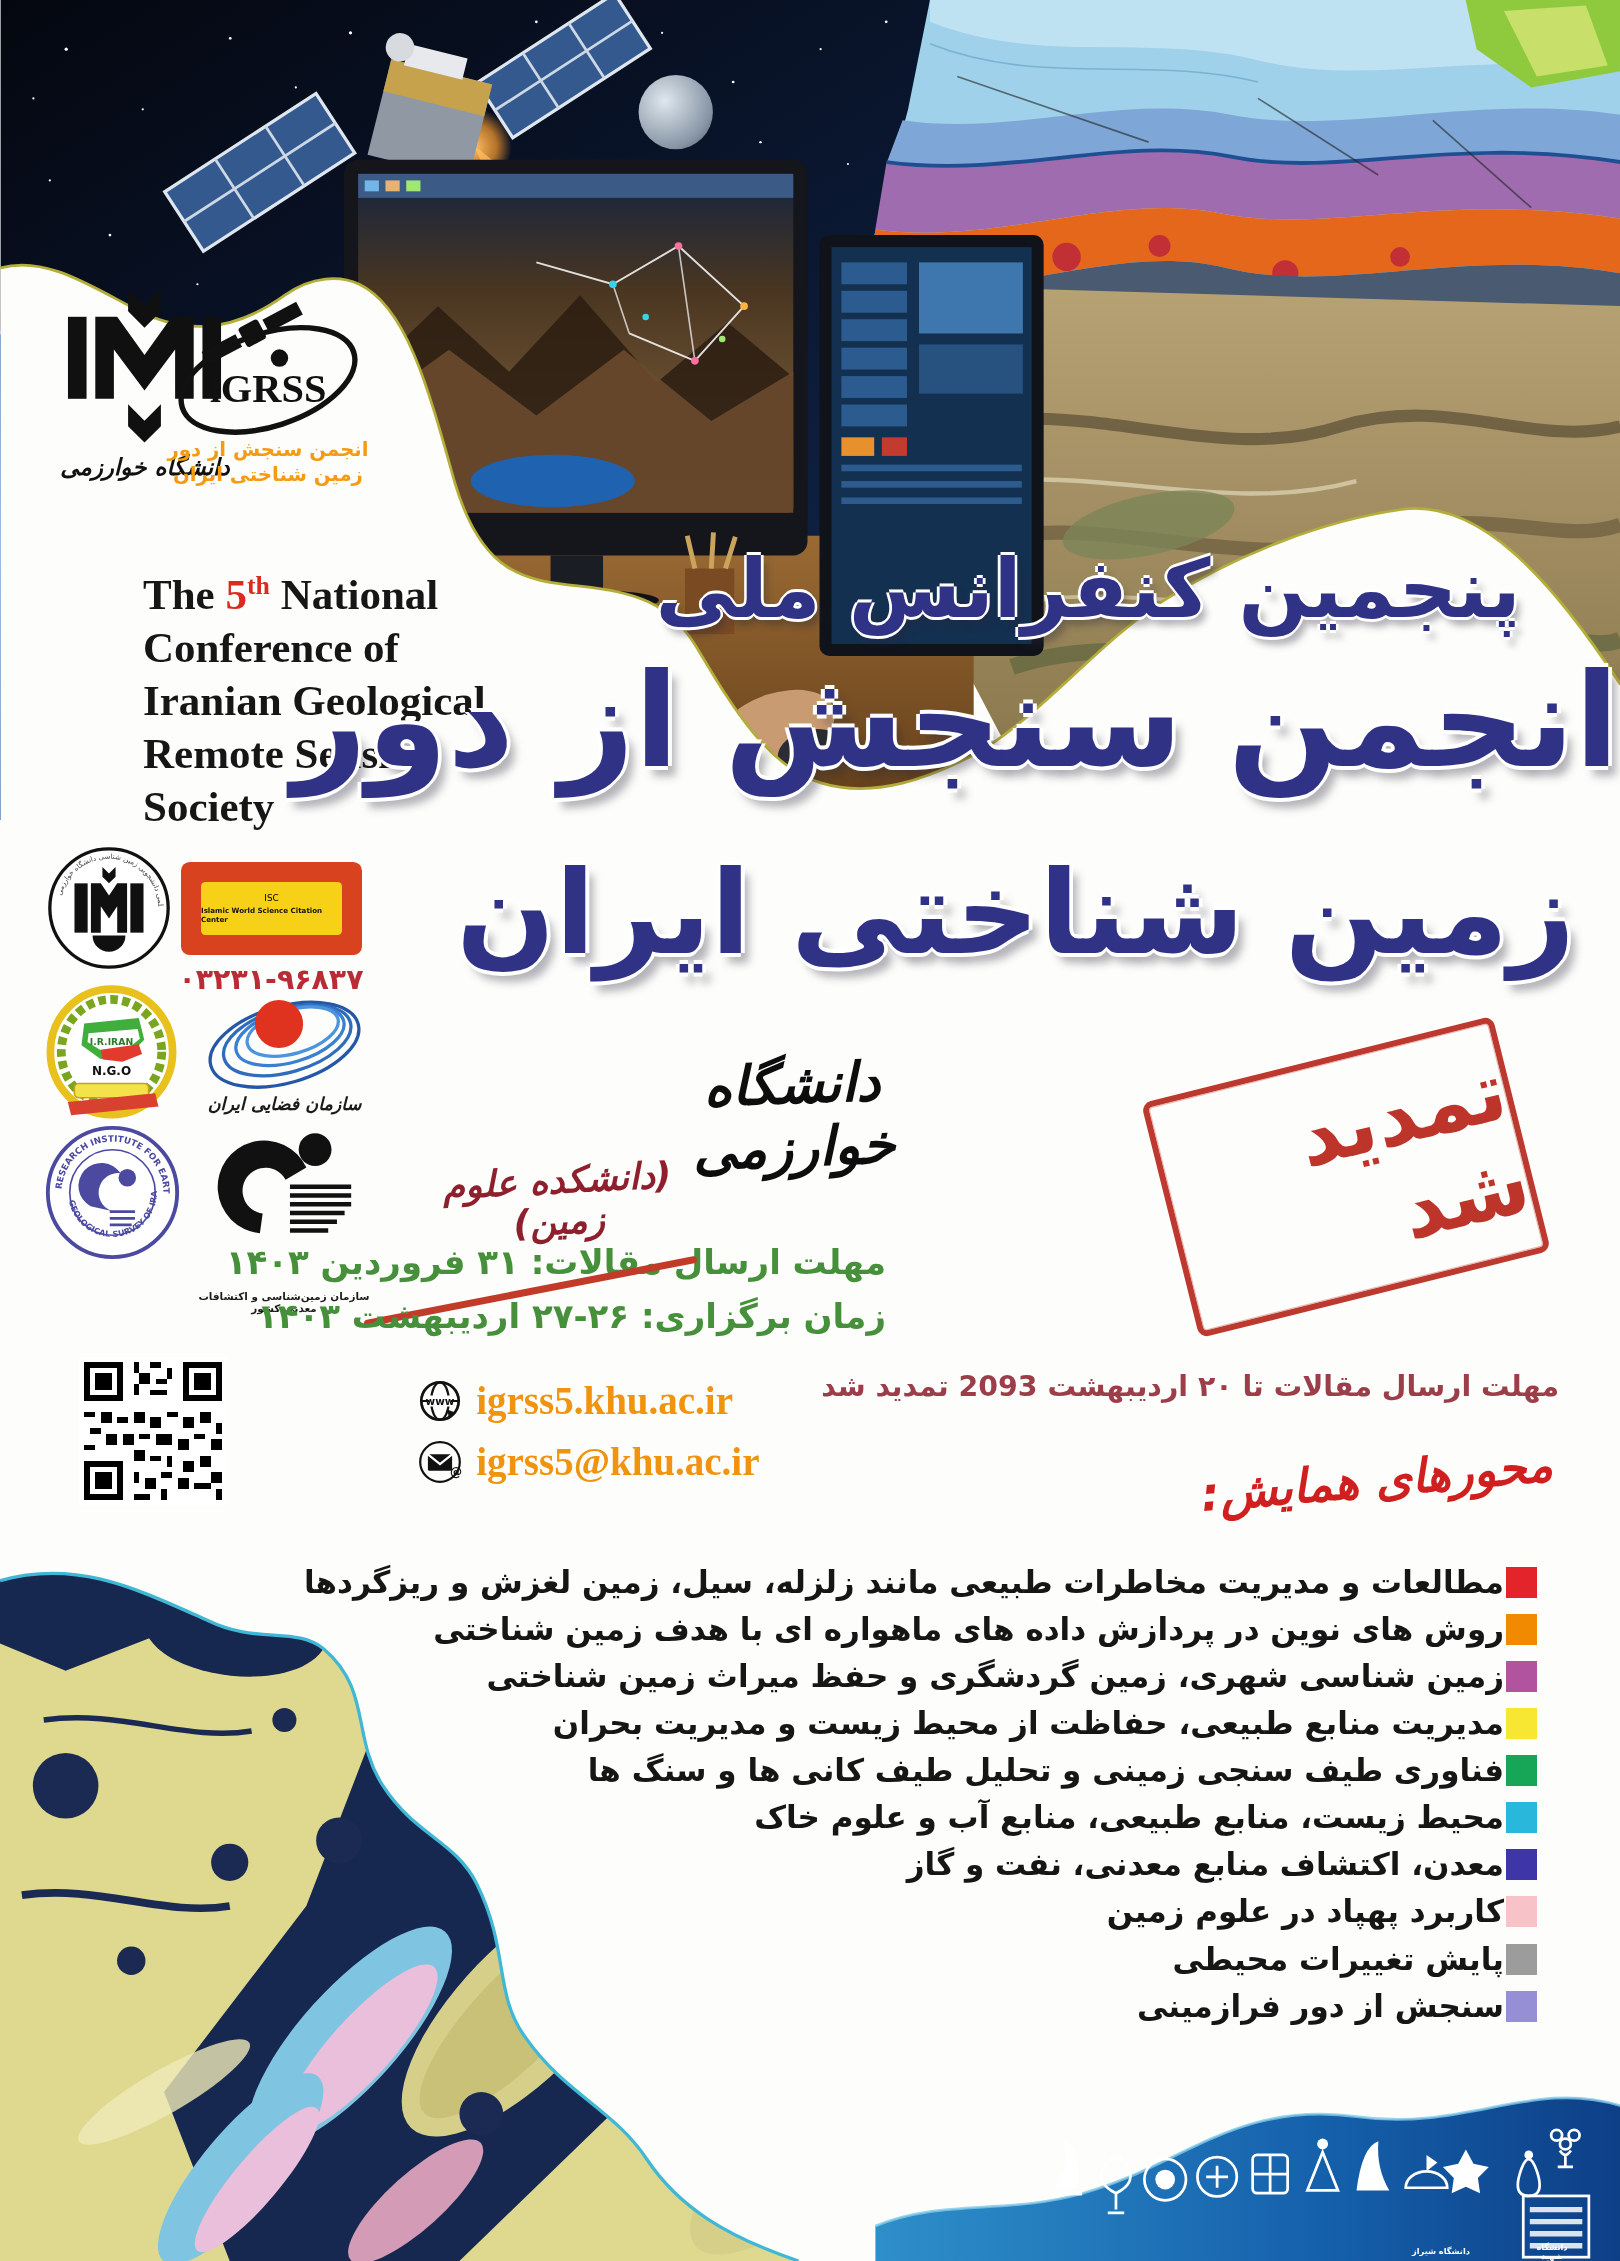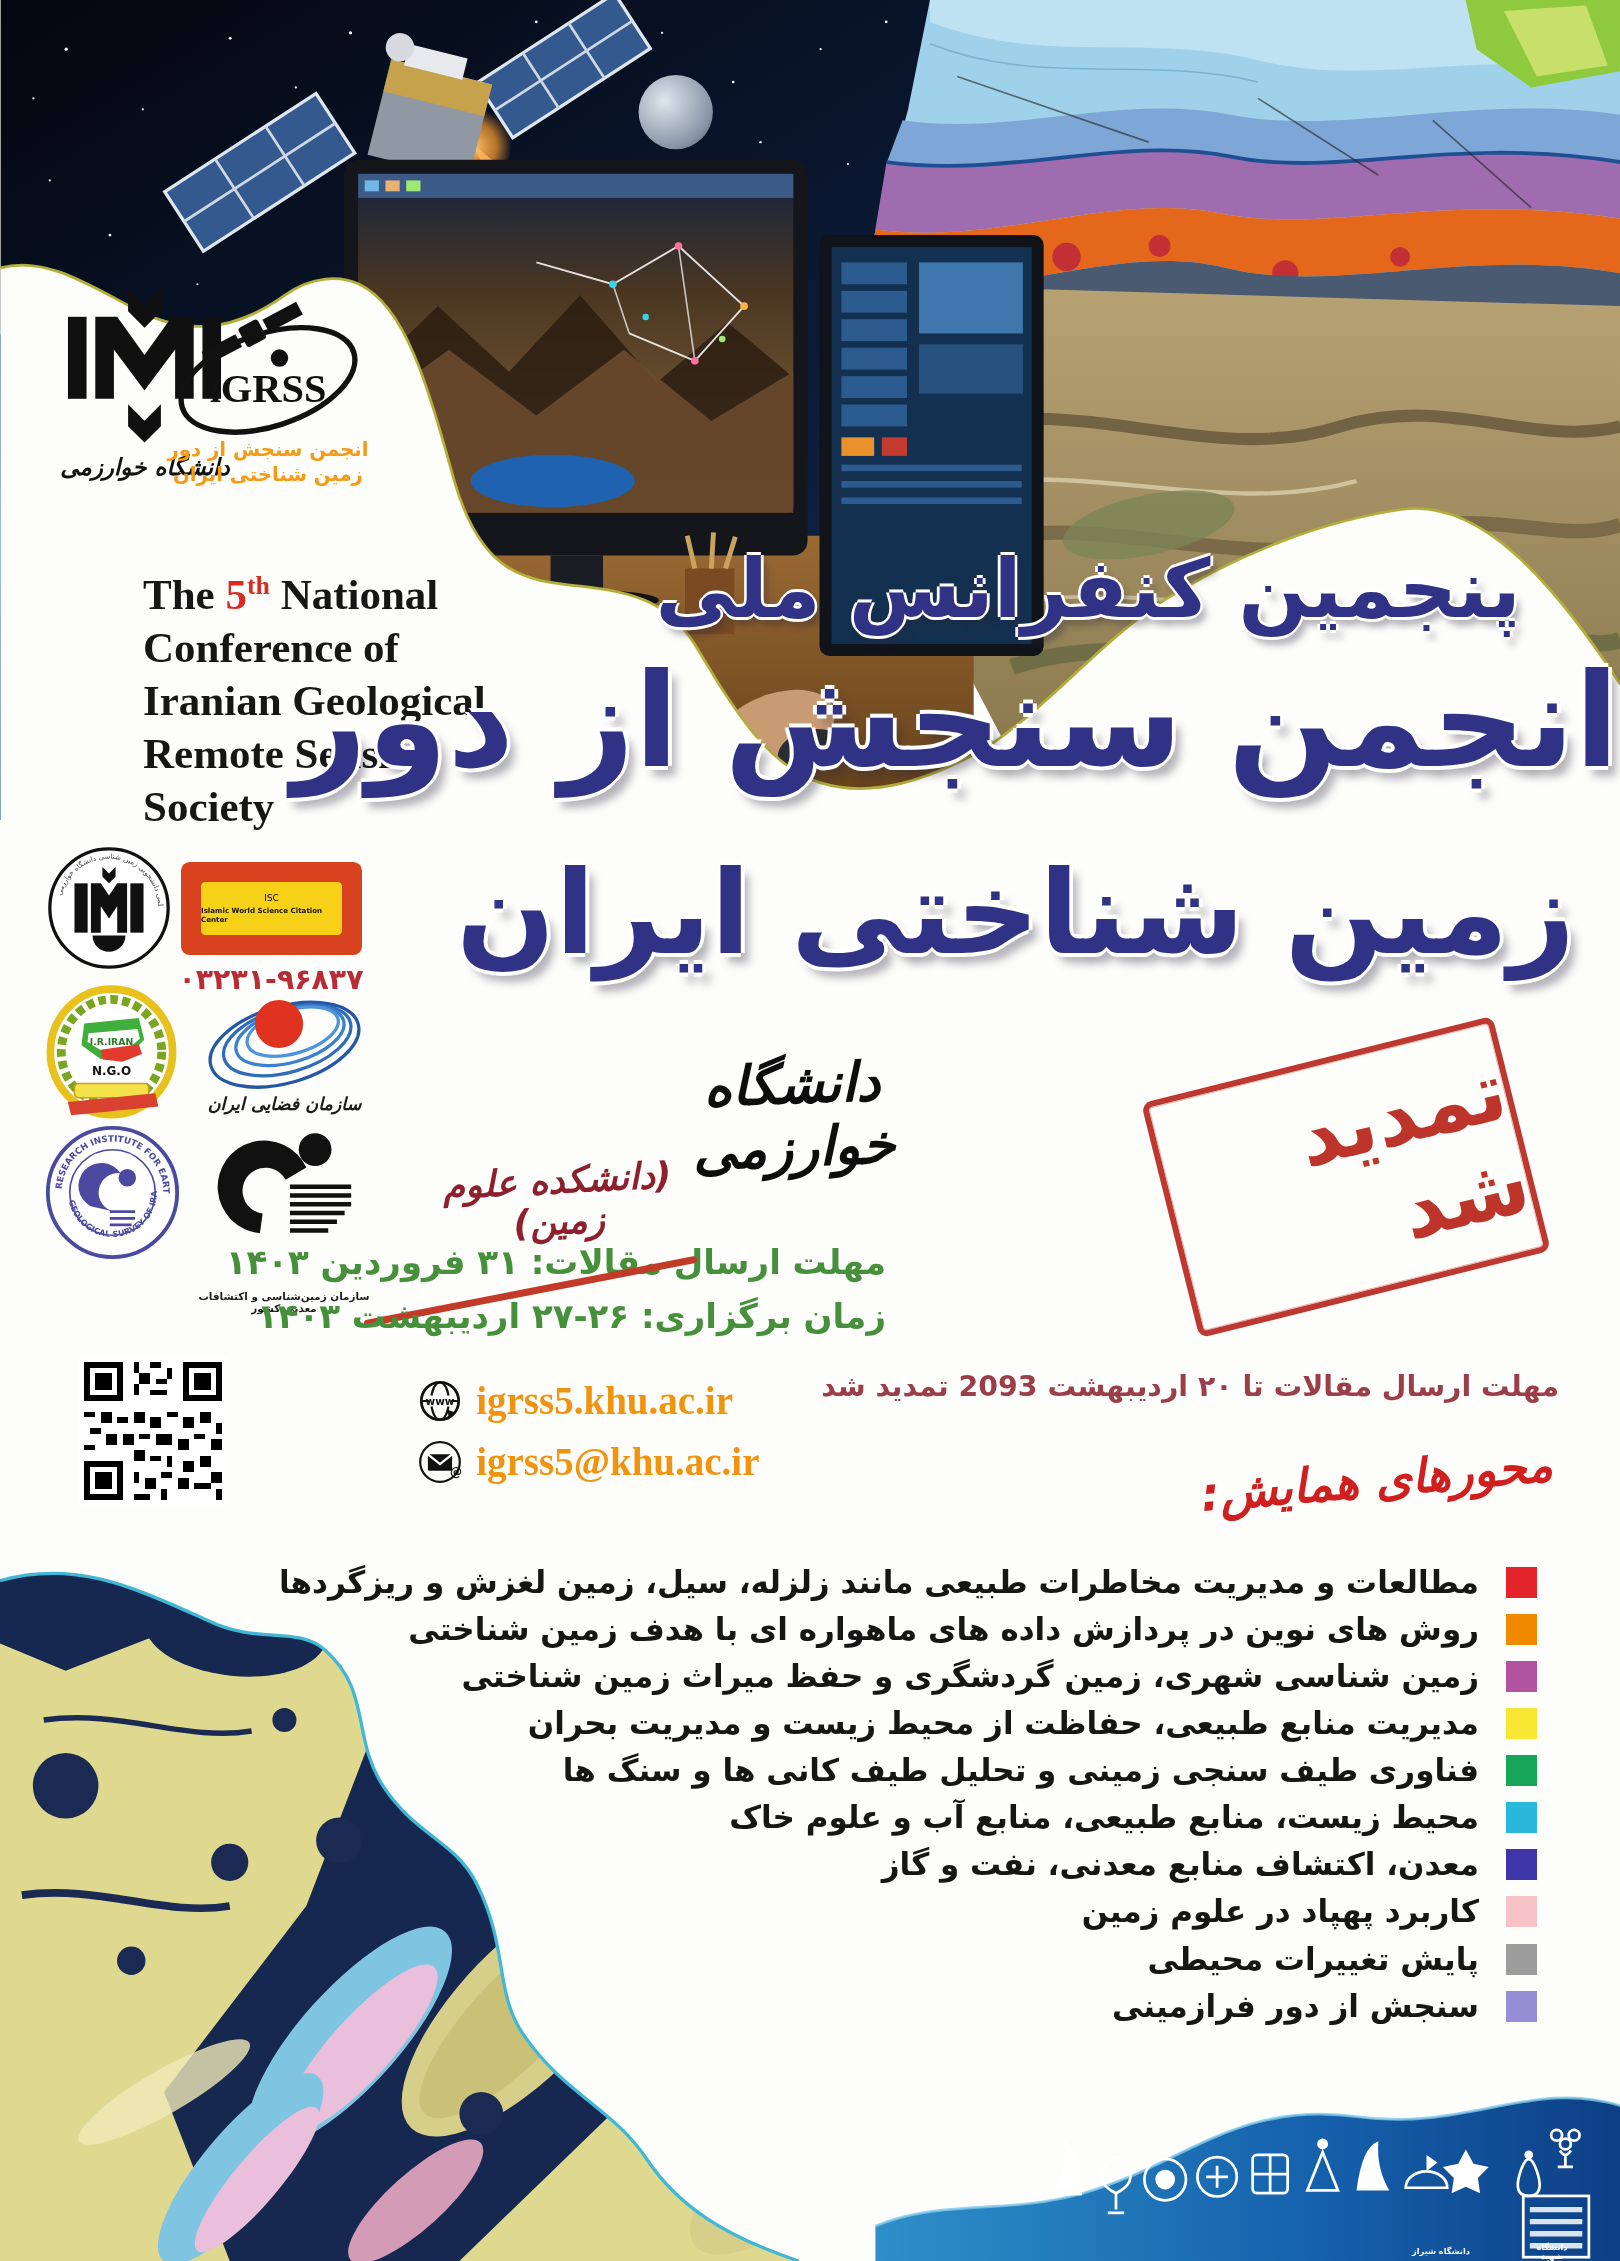--- a/index.html
+++ b/index.html
@@ -83,21 +83,21 @@
     font-family:"Liberation Serif",serif;font-weight:bold;color:#f0930f;font-size:39px;
   }
   
   .topics-heading{
     position:absolute;left:1247px;top:1450px;width:306px;text-align:left;
     color:#d01f1f;font-weight:bold;font-style:italic;font-size:47px;direction:rtl;
     transform:rotate(-5deg);white-space:nowrap;
   }
   .topic-row{
     position:absolute;right:84px;height:40px;display:flex;align-items:center;
-    flex-direction:row;gap:27px;direction:rtl;
+    flex-direction:row;gap:2px;direction:rtl;
   }
   .topic-square{width:31px;height:31px;flex:0 0 auto;}
   .topic-label{
     color:#161616;font-weight:bold;font-size:31px;white-space:nowrap;direction:rtl;
   }
   
   #delta-art,#footer-band{position:absolute;}
   .beheshti-label{
     font-size:8.2px;color:#fff;text-align:center;direction:rtl;line-height:1.1;font-weight:bold;
   }

